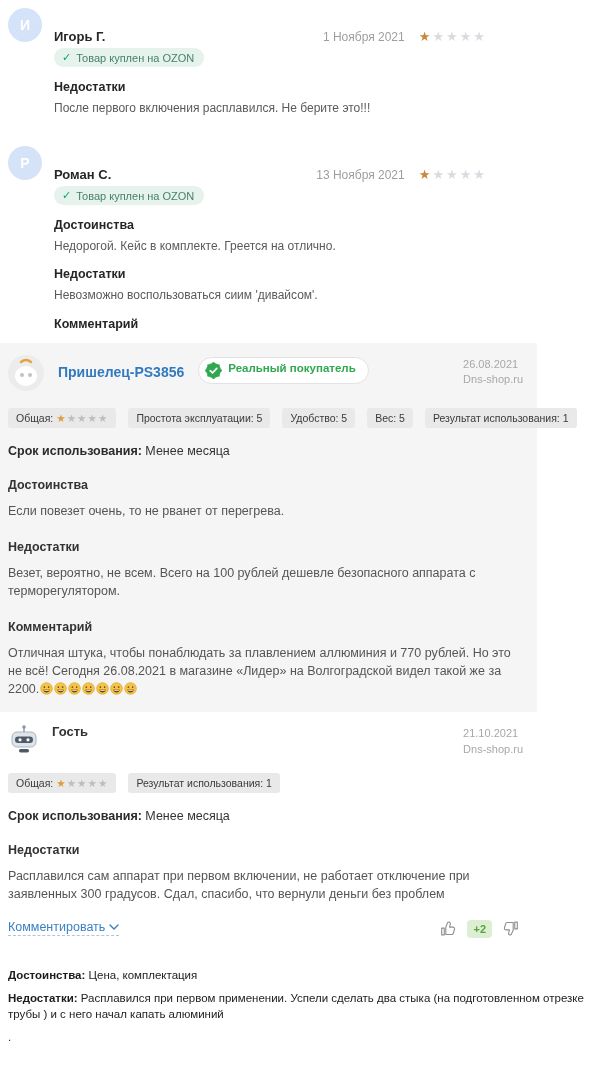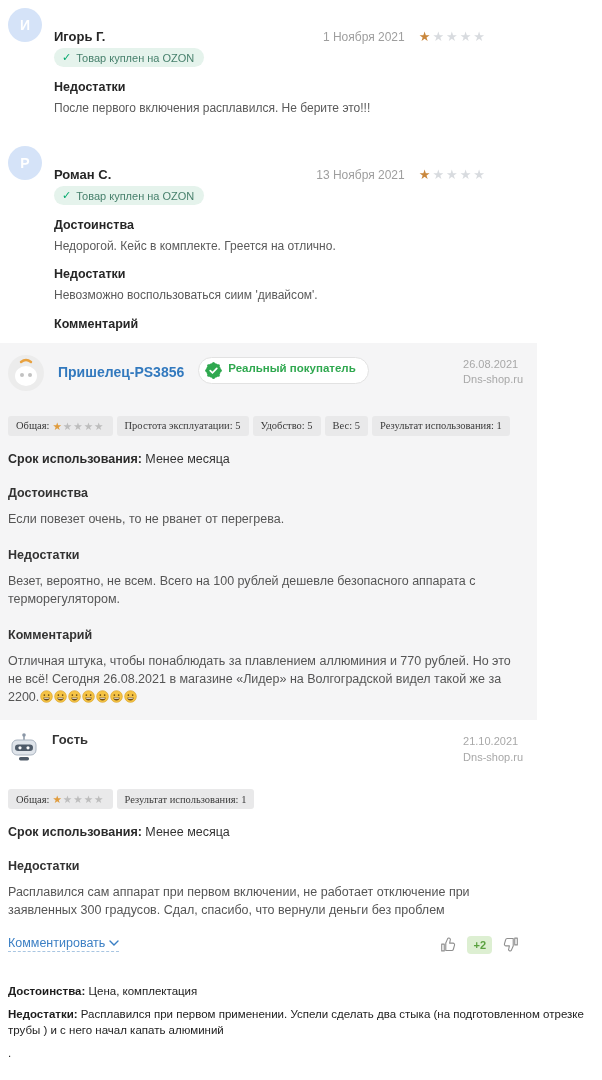--- a/index.html
+++ b/index.html
@@ -41,21 +41,21 @@
   }
   .dns-head { display:flex; align-items:flex-start; position:relative; }
   .dns-avatar { flex:0 0 36px; }
   .dns-name { font-weight:bold; color:#3279be; font-size:14px; margin:9px 0 4px 14px; }
   .real-pill {
     display:inline-flex; gap:6px; margin:2px 0 0 14px;
     background:#fff; border:1px solid #e2e2e2; border-radius:15px;
     padding:4px 12px 4px 6px; color:#2fa84f; font-weight:bold; font-size:11.5px;
   }
   .dns-date { position:absolute; right:2px; top:2px; color:#a8a8a8; font-size:11px; line-height:1.4; text-align:left; }
-  .pill-row { display:flex; gap:4px; margin-top:22px; flex-wrap:nowrap;font-family:Liberation Serif, serif; }
+  .pill-row { display:flex; gap:12px; margin-top:14px; flex-wrap:nowrap; }
   .pill {
     background:#e9e9ea; border-radius:3px; padding:4px 8px;
     color:#3a3a3a; font-size:10.5px; white-space:nowrap; display:inline-flex; align-items:center; gap:3px;
   }
   .pill .stars .st { font-size:10.5px; letter-spacing:1px; color:#bdbdbd; }
   .pill .stars .st.on { color:#e09c3d; }
   .kv { margin-top:16px; font-size:12.5px; color:#333; }
   .kv b { color:#2b2b2b; }
   .dns-h { color:#333; font-weight:bold; font-size:12.5px; margin-top:20px; }
   .dns-p { color:#555; font-size:12.5px; margin-top:10px; line-height:1.45; }

